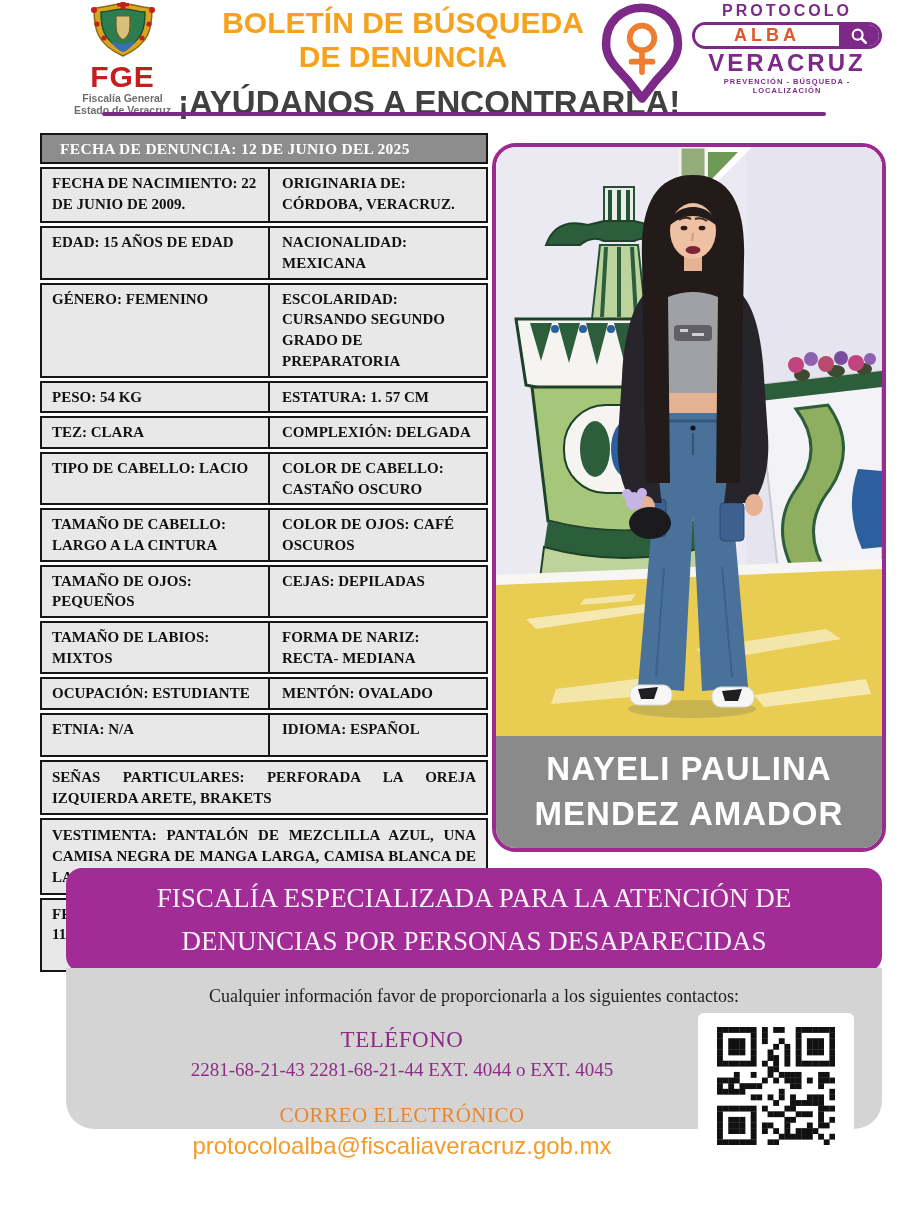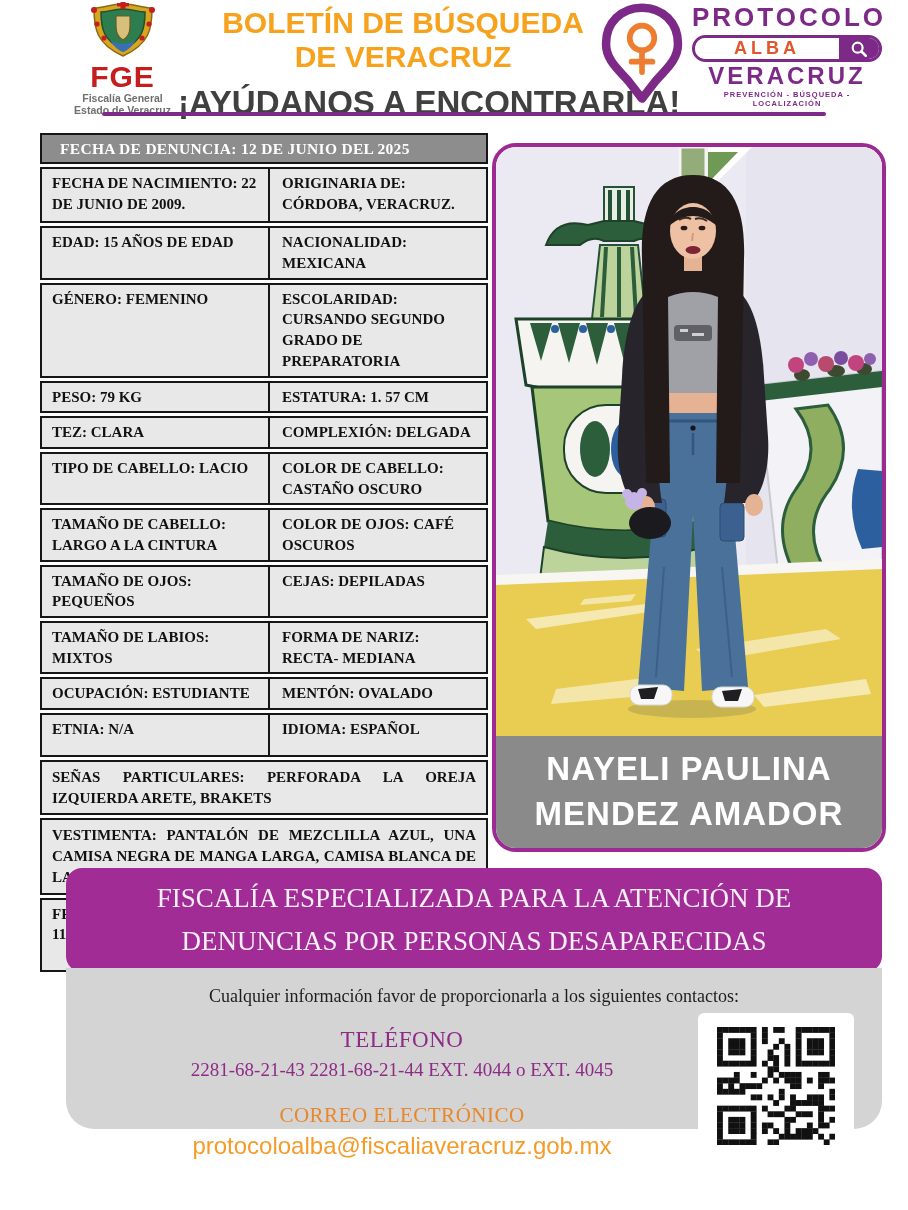--- a/index.html
+++ b/index.html
@@ -12,21 +12,21 @@
   
   .hdr { position:absolute; left:0; top:0; width:908px; height:118px; }
   .fge { position:absolute; left:55px; top:2px; width:135px; text-align:center; font-family:"Liberation Sans",sans-serif; }
   .fge-acronym { color:#c41e1e; font-weight:bold; font-size:30px; letter-spacing:1px; line-height:1; margin-top:-2px;}
   .fge-caption { color:#6e6e6e; font-size:10.5px; font-weight:bold; line-height:1.15; }
   .titles { position:absolute; left:178px; top:6px; width:450px; text-align:center; font-family:"Liberation Sans",sans-serif; }
   .title-orange { color:#f6a21d; font-weight:bold; font-size:30px; line-height:1.13; letter-spacing:0px; }
   .subtitle { color:#404040; font-weight:bold; font-size:33px; margin-top:10px; letter-spacing:0px; white-space:nowrap; }
   .alba { position:absolute; left:598px; top:2px; width:300px; display:flex; gap:6px; align-items:flex-start; }
   .alba-text { font-family:"Liberation Sans",sans-serif; text-align:center; width:190px; }
-  .alba-protocolo { color:#7c2987; font-size:26px; letter-spacing:3px; font-weight:bold; }
+  .alba-protocolo { color:#7c2987; font-size:16px; letter-spacing:3px; font-weight:bold; }
   .alba-pill { display:flex; align-items:stretch; border:3px solid #7c2987; border-radius:14px; overflow:hidden; margin:2px 0 1px 0; height:27px;}
   .alba-pill-name { flex:1; color:#e2562b; font-weight:bold; font-size:18px; letter-spacing:4px; display:flex; align-items:center; justify-content:center; background:#fff; }
   .alba-pill-search { width:40px; background:#7c2987; display:flex; align-items:center; justify-content:center; }
   .alba-veracruz { color:#7c2987; font-size:24px; letter-spacing:3px; font-weight:bold; line-height:1.05;}
   .alba-tagline { color:#7c2987; font-size:7.5px; font-weight:bold; letter-spacing:1px; margin-top:2px;}
   .hdr-rule { position:absolute; left:102px; top:112px; width:724px; height:4px; background:#7c2987; border-radius:2px; }
   
   .tbl { position:absolute; left:40px; top:133px; width:448px; font-weight:bold; font-size:15px; line-height:1.38; color:#111; }
   .trow { display:flex; border:2px solid #161616; background:#e8e8e8; margin-bottom:3px; }
   .trow-head { background:#8d8d8d; color:#fff; border:2px solid #161616; margin-bottom:3px; padding:3px 18px; font-size:15.5px; letter-spacing:.3px;}
@@ -86,21 +86,21 @@
       </span>
       <div class="fge-acronym">FGE</div>
       <div class="fge-caption">
         <div>Fiscalía General</div>
         <div>Estado de Veracruz</div>
       </div>
     </div>
 
     <div class="titles">
       <div class="title-orange">BOLETÍN DE BÚSQUEDA</div>
-      <div class="title-orange">DE VERACRUZ</div>
+      <div class="title-orange">DE DENUNCIA</div>
       <div class="subtitle">¡AYÚDANOS A ENCONTRARLA!</div>
     </div>
 
     <div class="alba">
       <span>
         <svg width="88" height="106" viewBox="0 0 92 112">
           <path d="M46,6 C24,6 8,22 8,44 C8,62 22,72 32,84 L46,102 L60,84 C70,72 84,62 84,44 C84,22 68,6 46,6 Z" fill="#ffffff" stroke="#7c2987" stroke-width="9" stroke-linejoin="round"></path>
           <circle cx="46" cy="38" r="13" fill="none" stroke="#ef7d2f" stroke-width="6"></circle>
           <line x1="46" y1="51" x2="46" y2="74" stroke="#ef7d2f" stroke-width="6" stroke-linecap="round"></line>
           <line x1="35" y1="63" x2="57" y2="63" stroke="#ef7d2f" stroke-width="6" stroke-linecap="round"></line>
@@ -134,21 +134,21 @@
     </div>
     <div class="trow" style="min-height:31px">
       <div class="tcell-l">EDAD: 15 AÑOS DE EDAD</div>
       <div class="tcell-r">NACIONALIDAD: MEXICANA</div>
     </div>
     <div class="trow" style="min-height:70px">
       <div class="tcell-l">GÉNERO: FEMENINO</div>
       <div class="tcell-r">ESCOLARIDAD:  CURSANDO SEGUNDO GRADO DE PREPARATORIA</div>
     </div>
     <div class="trow" style="min-height:30px">
-      <div class="tcell-l">PESO: 79 KG</div>
+      <div class="tcell-l">PESO: 54 KG</div>
       <div class="tcell-r">ESTATURA: 1. 57 CM</div>
     </div>
     <div class="trow" style="min-height:30px">
       <div class="tcell-l">TEZ: CLARA</div>
       <div class="tcell-r">COMPLEXIÓN: DELGADA</div>
     </div>
     <div class="trow" style="min-height:46px">
       <div class="tcell-l">TIPO DE CABELLO: LACIO</div>
       <div class="tcell-r">COLOR DE CABELLO: CASTAÑO OSCURO</div>
     </div>

